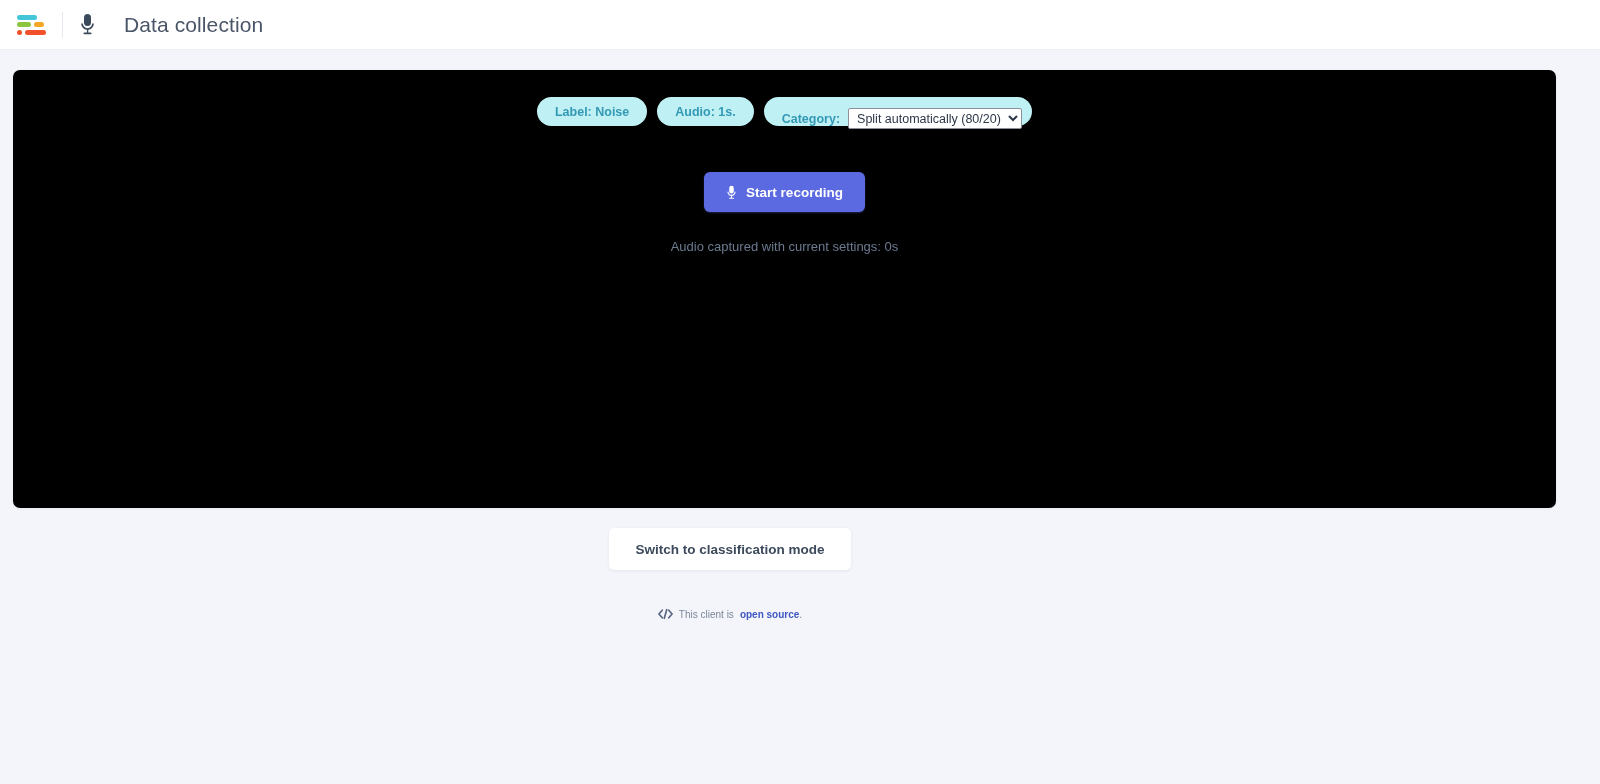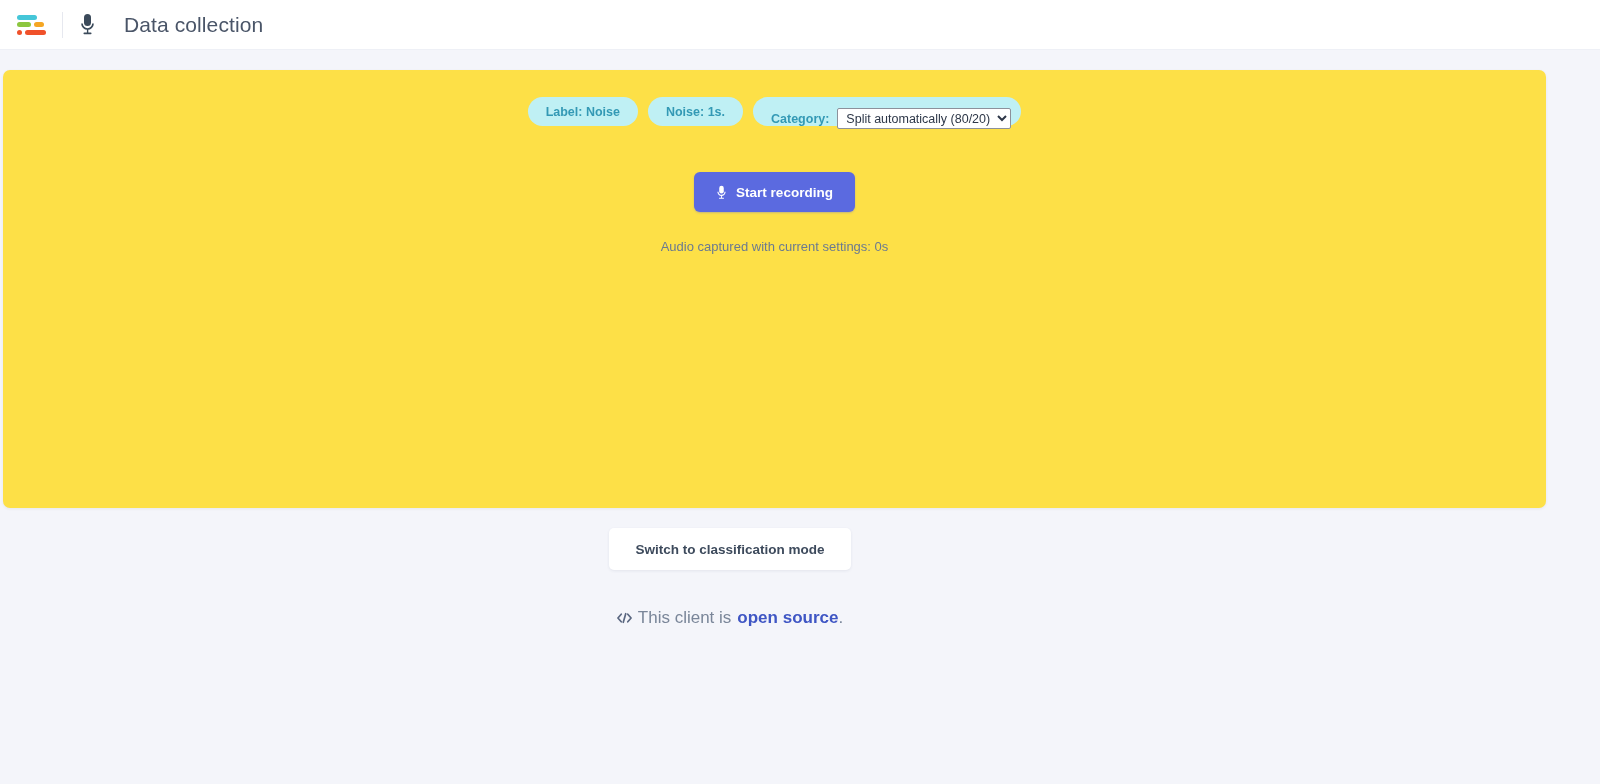--- a/index.html
+++ b/index.html
@@ -56,25 +56,25 @@
     color: #4a5568;
     font-weight: 400;
     letter-spacing: .1px;
     margin-left: 28px;
     white-space: nowrap;
   }
 
   
   .card {
     position: absolute;
-    left: 3px;
+    left: 13px;
     top: 70px;
     width: 1543px;
     height: 438px;
-    background: #fde047;
+    background: #000000;
     border-radius: 7px;
     box-shadow: 0 1px 3px rgba(60,72,100,.07);
   }
 
   
   .pill-row {
     display: flex;
     align-items: center;
     justify-content: center;
     gap: 10px;
@@ -145,21 +145,21 @@
     font-family: "Liberation Sans", sans-serif;
     cursor: pointer;
     box-shadow: 0 1px 3px rgba(60,72,100,.09);
   }
   .footer {
     display: flex;
     align-items: center;
     justify-content: center;
     gap: 6px;
     margin-top: 38px;
-    font-size: 17px;
+    font-size: 10px;
     color: #7a8699;
   }
   .footer a {
     color: #3f56c4;
     font-weight: bold;
     text-decoration: none;
   }
   .code-icon { color: #5a6780; display: flex; align-items: center; }
 </style>
 </head>
@@ -191,21 +191,21 @@
     </svg>
   </span>
 
   <div class="page-title">Data collection</div>
 </div>
 
 <div class="card">
 
   <div class="pill-row">
     <div class="pill">Label: Noise</div>
-    <div class="pill">Noise: 1s.</div>
+    <div class="pill">Audio: 1s.</div>
     <div class="pill with-select">
       <span>Category:</span>
       <select>
         <option selected="">Split automatically (80/20)</option>
         <option>Training</option>
         <option>Testing</option>
       </select>
     </div>
   </div>
 

